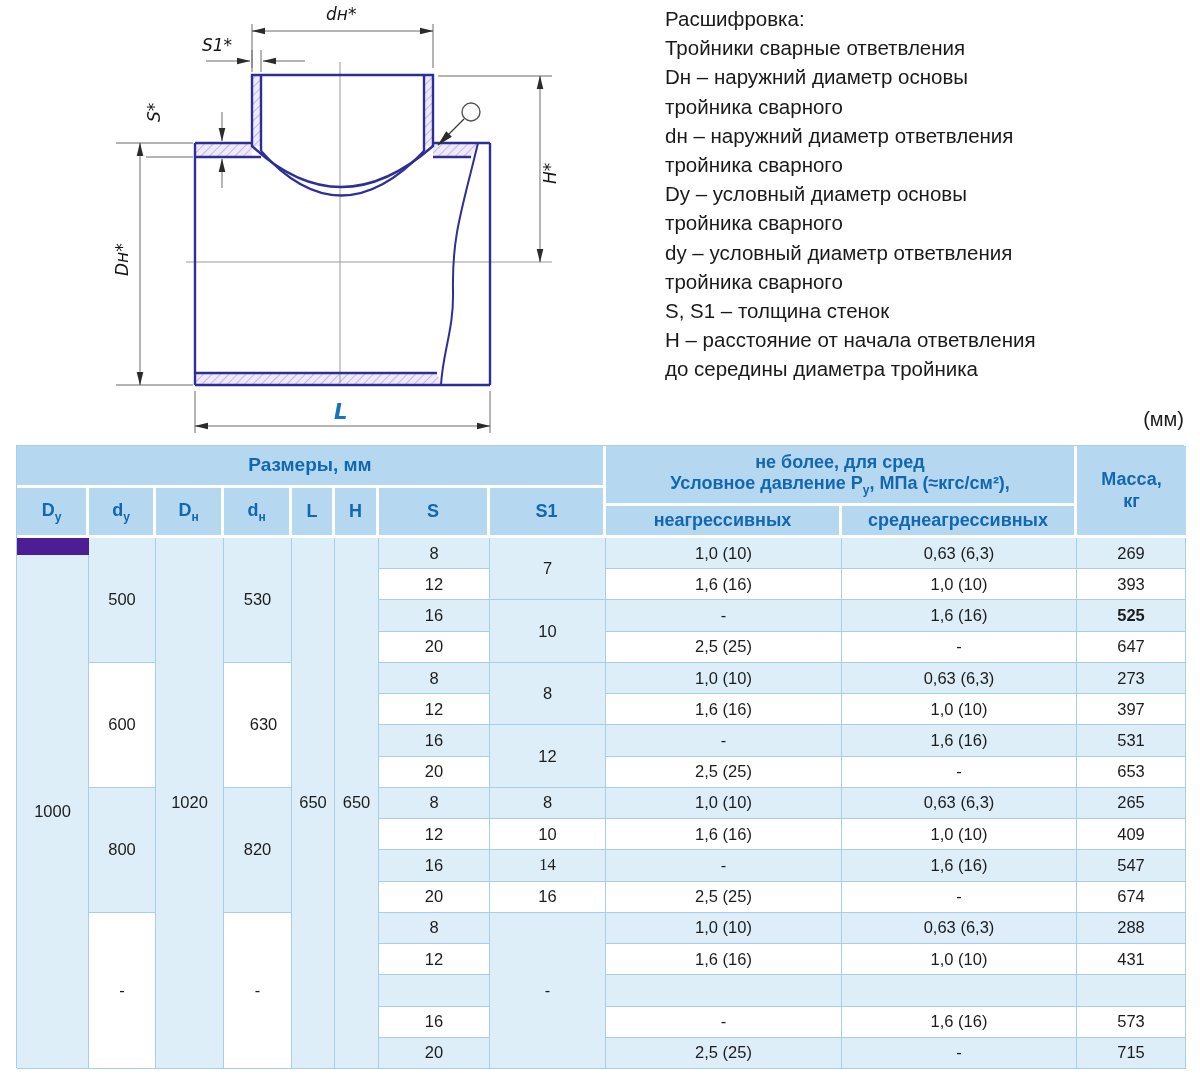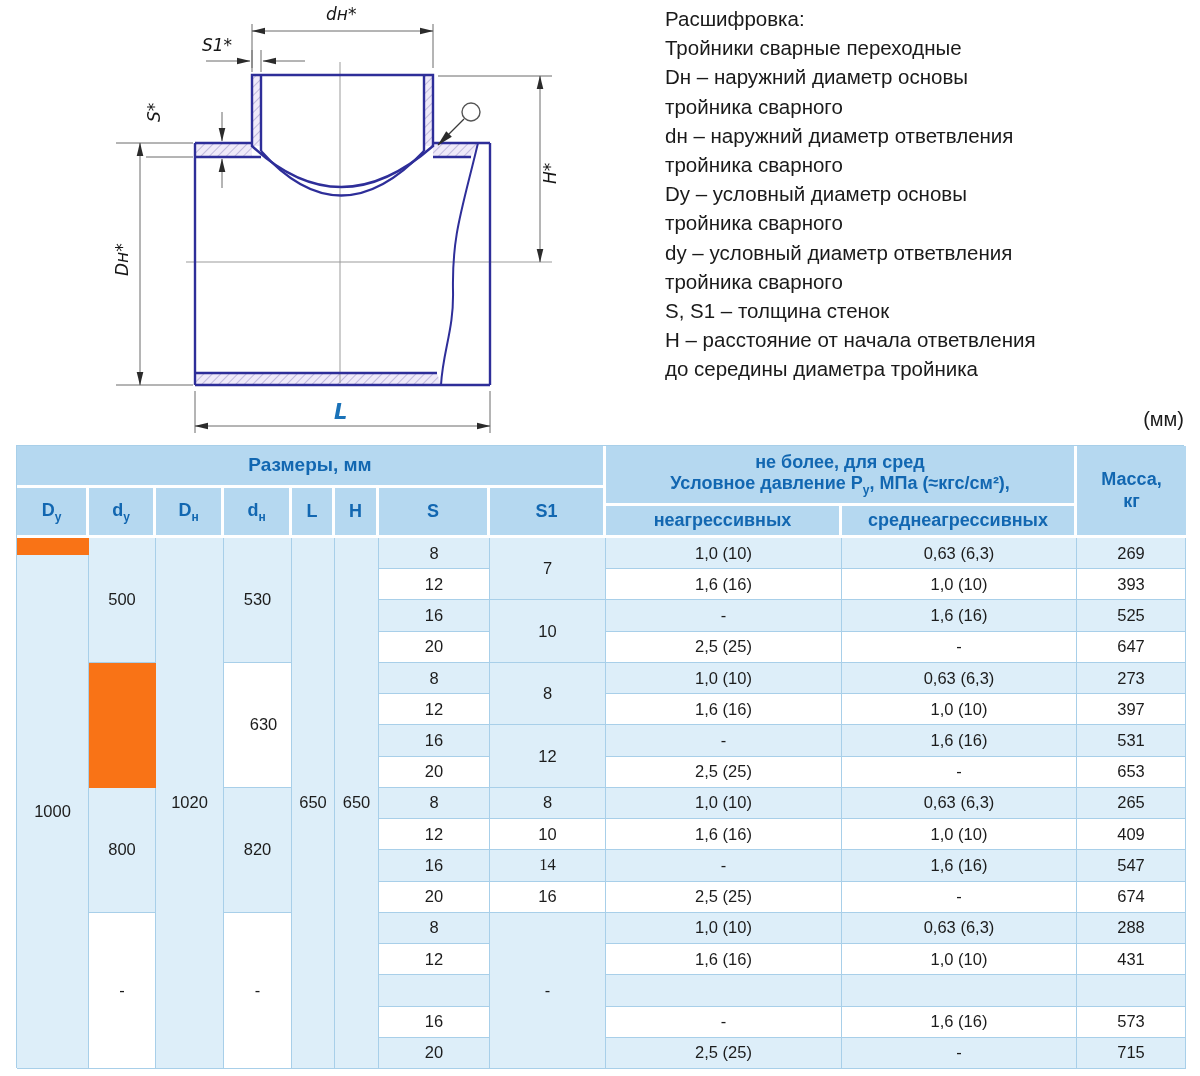--- a/index.html
+++ b/index.html
@@ -14,21 +14,21 @@
   .units-note{position:absolute;right:16px;top:408px;font-size:20px;color:#1a1a1a;}
   
   .drawing-wrap{position:absolute;left:0;top:0;}
   
   .tbl{
     position:absolute;left:16px;top:445px;width:1168px;height:623px;
     display:grid;box-sizing:border-box;
     grid-template-columns:72px 67px 68px 68px 43px 44px 111px 116px 236px 235px 109px;
     grid-template-rows:42px 18px 32px repeat(17,31.235px);
     border:1px solid var(--border);
-    background:#f97316;
+    background:#4c1d95;
   }
   .hc{
     background:var(--header-bg);color:var(--header-text);font-weight:bold;
     display:flex;align-items:center;justify-content:center;text-align:center;
     box-sizing:border-box;font-size:18px;line-height:1.2;
     border-right:3px solid #fff;border-bottom:3px solid #fff;
   }
   .hc sub{font-size:12px;font-weight:bold;transform:translateY(2px);}
   .hc.noR{border-right:none;}
   .h-razmery{grid-column:1/9;grid-row:1;font-size:19px;}
@@ -121,21 +121,21 @@
     <text x="160" y="122" transform="rotate(-90 160 122)">S*</text>
     <text x="128" y="276" transform="rotate(-90 128 276)">Dн*</text>
     <text x="556" y="184" transform="rotate(-90 556 184)">H*</text>
     <text x="334" y="419" font-size="21" font-weight="bold" fill="#1a72b8">L</text>
   </g>
 </svg>
 </div>
 
 <div class="legend">
     <div>Расшифровка:</div>
-    <div>Тройники сварные переходные</div>
+    <div>Тройники сварные ответвления</div>
     <div>Dн – наружний диаметр основы</div>
     <div>тройника сварного</div>
     <div>dн – наружний диаметр ответвления</div>
     <div>тройника сварного</div>
     <div>Dу – условный диаметр основы</div>
     <div>тройника сварного</div>
     <div>dу – условный диаметр ответвления</div>
     <div>тройника сварного</div>
     <div>S, S1 – толщина стенок</div>
     <div>H – расстояние от начала ответвления</div>
@@ -200,25 +200,26 @@
     <div class="bc blue" style="grid-area: 4 / 9 / 5;">1,0 (10)</div>
     <div class="bc blue" style="grid-area: 4 / 10 / 5;">0,63 (6,3)</div>
     <div class="bc blue" style="grid-area: 4 / 11 / 5;">269</div>
     <div class="bc white" style="grid-area: 5 / 7 / 6;">12</div>
     <div class="bc white" style="grid-area: 5 / 9 / 6;">1,6 (16)</div>
     <div class="bc white" style="grid-area: 5 / 10 / 6;">1,0 (10)</div>
     <div class="bc white" style="grid-area: 5 / 11 / 6;">393</div>
     <div class="bc blue" style="grid-area: 6 / 7 / 7;">16</div>
     <div class="bc blue" style="grid-area: 6 / 9 / 7;">-</div>
     <div class="bc blue" style="grid-area: 6 / 10 / 7;">1,6 (16)</div>
-    <div class="bc blue" style="grid-area: 6 / 11 / 7;">525</div>
+    <div class="bc blue" style="grid-area: 6 / 11 / 7; font-weight: bold;">525</div>
     <div class="bc white" style="grid-area: 7 / 7 / 8;">20</div>
     <div class="bc white" style="grid-area: 7 / 9 / 8;">2,5 (25)</div>
     <div class="bc white" style="grid-area: 7 / 10 / 8;">-</div>
     <div class="bc white" style="grid-area: 7 / 11 / 8;">647</div>
+    <div class="bc white" style="grid-area: 8 / 2 / 12;">600</div>
     <div class="bc white" style="grid-area: 8 / 4 / 12; padding-left: 12px;">630</div>
     <div class="bc blue" style="grid-area: 8 / 8 / 10;">8</div>
     <div class="bc blue" style="grid-area: 10 / 8 / 12;">12</div>
     <div class="bc blue" style="grid-area: 8 / 7 / 9;">8</div>
     <div class="bc blue" style="grid-area: 8 / 9 / 9;">1,0 (10)</div>
     <div class="bc blue" style="grid-area: 8 / 10 / 9;">0,63 (6,3)</div>
     <div class="bc blue" style="grid-area: 8 / 11 / 9;">273</div>
     <div class="bc white" style="grid-area: 9 / 7 / 10;">12</div>
     <div class="bc white" style="grid-area: 9 / 9 / 10;">1,6 (16)</div>
     <div class="bc white" style="grid-area: 9 / 10 / 10;">1,0 (10)</div>

